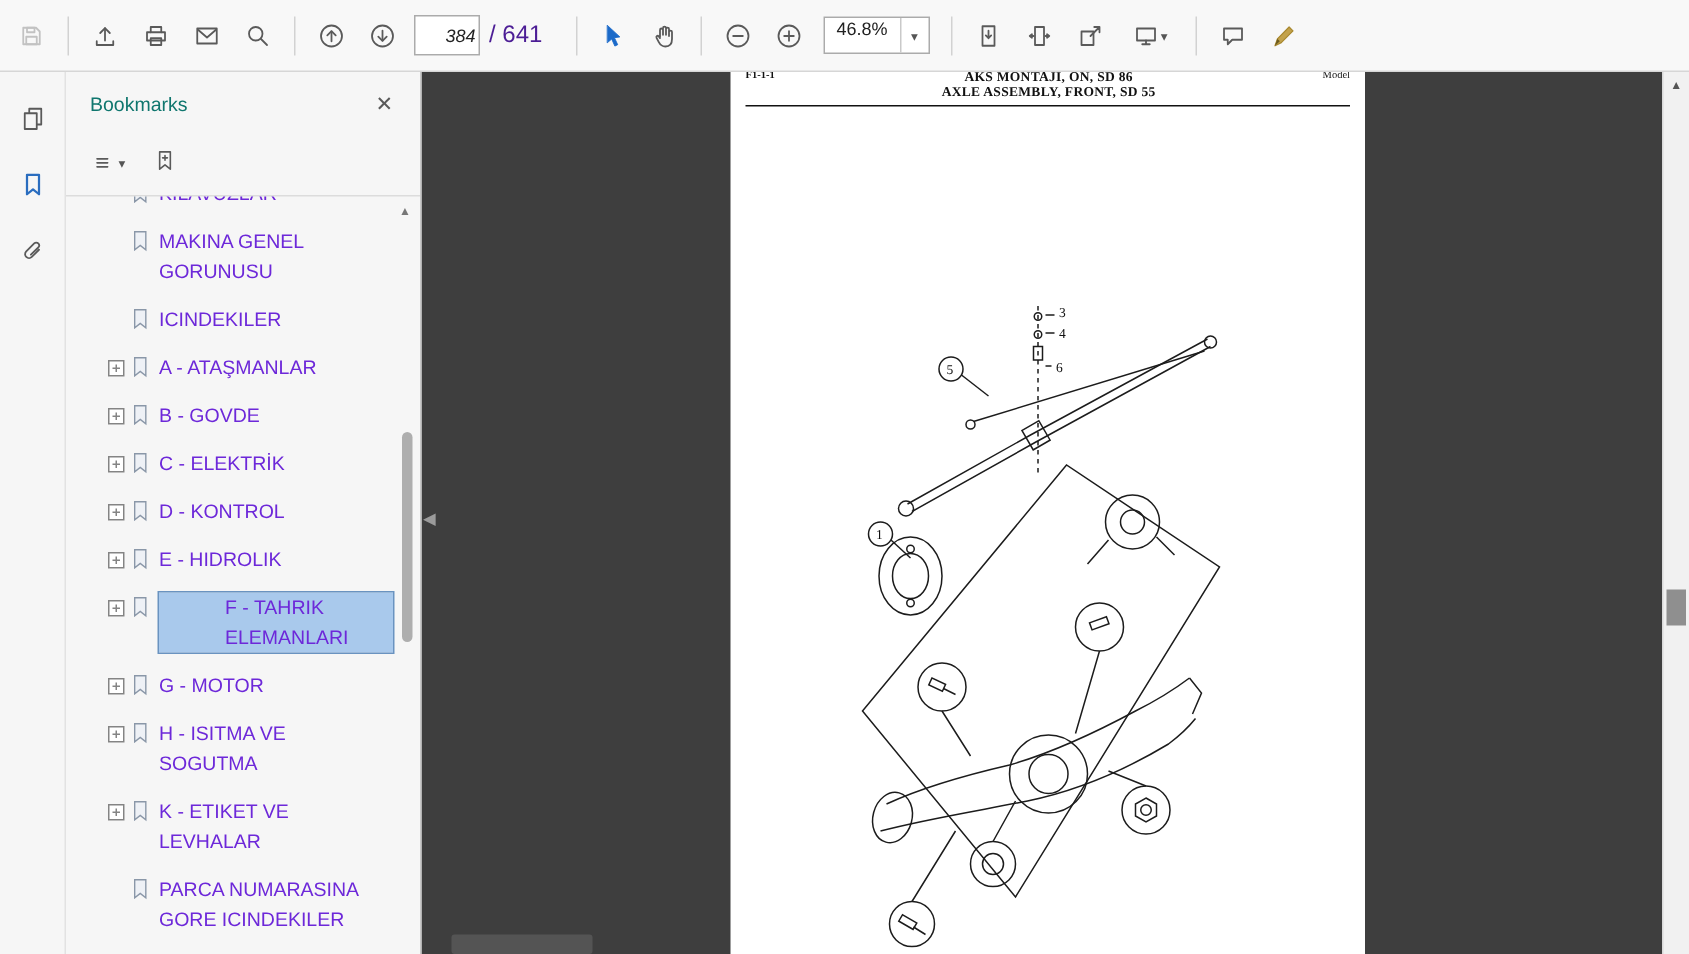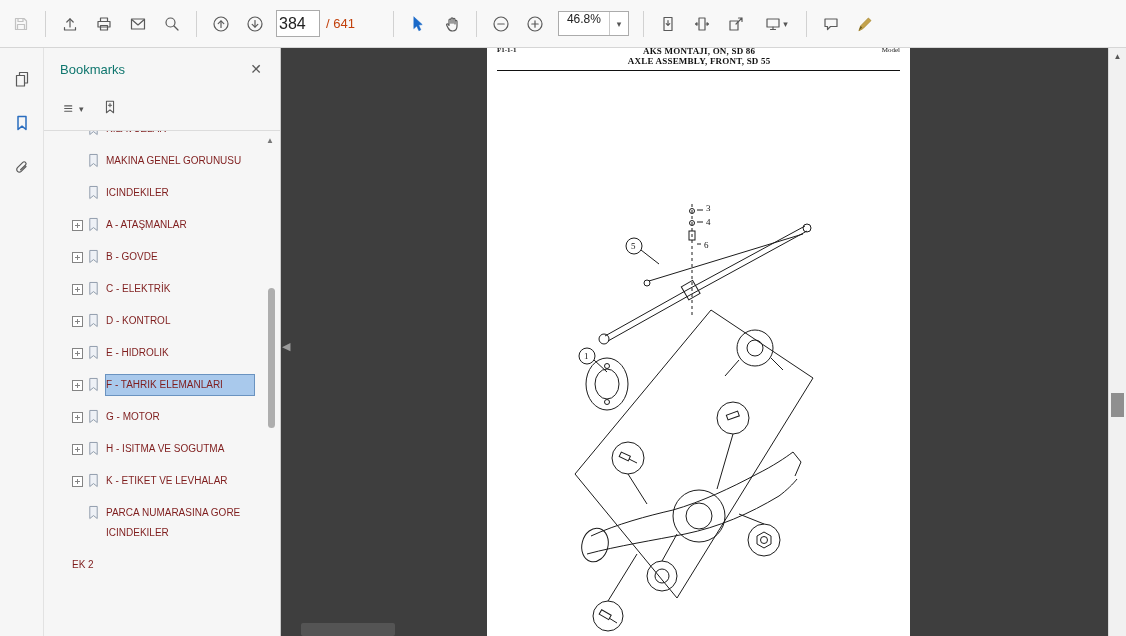--- a/index.html
+++ b/index.html
@@ -5,22 +5,22 @@
   html,body{margin:0;padding:0;}
   body{width:1126px;height:636px;overflow:hidden;font-family:"Liberation Sans",sans-serif;background:#3e3e3e;position:relative;}
   .app{position:absolute;inset:0;}
 
   
   .toolbar{position:absolute;top:0;left:0;width:1126px;height:48px;background:#f8f8f8;border-bottom:1px solid #d6d6d6;display:flex;align-items:center;padding:0 4px;box-sizing:border-box;z-index:5;}
   .tb-btn{width:34px;height:34px;display:flex;align-items:center;justify-content:center;border-radius:3px;cursor:default;flex:0 0 auto;}
   .tb-sep{width:1px;height:26px;background:#d2d2d2;margin:0 7px;flex:0 0 auto;}
   .ic{width:18px;height:18px;stroke:#5a5a5a;fill:none;stroke-width:1.2;stroke-linecap:round;stroke-linejoin:round;}
   .ic.dis{stroke:#c2c2c2;}
-  .page-box{width:38px;height:23px;border:1px solid #ababab;background:#fff;text-align:left;font-size:16px;color:#222;margin:0 6px 0 4px;font-family:"Liberation Sans",sans-serif;}
-  .page-total{font-size:13px;color:#c2410c;margin-right:16px;white-space:nowrap;}
+  .page-box{width:38px;height:23px;border:1px solid #ababab;background:#fff;text-align:right;font-size:12px;color:#222;margin:0 6px 0 4px;font-family:"Liberation Sans",sans-serif;font-style:italic;}
+  .page-total{font-size:16px;color:#4c1d95;margin-right:0;white-space:nowrap;}
   .zoom-box{height:23px;border:1px solid #ababab;background:#fff;display:flex;align-items:flex-start;margin-left:6px;flex:0 0 auto;}
   .zoom-label{font-size:12px;color:#222;padding:0 8px;}
   .zoom-caret{width:18px;height:100%;border-left:1px solid #c9c9c9;display:flex;align-items:center;justify-content:center;font-size:9px;color:#555;}
   .caret-sm{font-size:9px;color:#555;margin-left:1px;}
 
   
   .strip{position:absolute;top:48px;left:0;width:44px;bottom:0;background:#f6f6f6;border-right:1px solid #e2e2e2;display:flex;flex-direction:column;align-items:center;padding-top:16px;box-sizing:border-box;gap:14px;}
   .strip .tb-btn{width:30px;height:30px;}
 
   
@@ -31,22 +31,22 @@
   .panel-tools{height:38px;display:flex;align-items:center;gap:18px;padding:0 0 0 18px;}
   .bm-list{position:absolute;top:82px;left:0;right:0;bottom:0;overflow:hidden;border-top:1px solid #dcdcdc;padding:0 18px 0 28px;box-sizing:border-box;}
   .bm-row{display:flex;align-items:flex-start;padding:6px 0;cursor:default;}
   .bm-row.clipped{margin-top:-18px;}
   .expander{width:9px;height:9px;border:1px solid #848484;background:
       linear-gradient(#848484,#848484) center/5px 1px no-repeat,
       linear-gradient(#848484,#848484) center/1px 5px no-repeat,#fff;
       flex:0 0 auto;margin:5px 4px 0 0;}
   .expander.blank{visibility:hidden;}
   .bm-flag{width:13px;height:15px;flex:0 0 auto;margin:2px 6px 0 0;}
-  .bm-label{font-size:10px;line-height:20px;color:#7f1d1d;width:148px;word-wrap:break-word;}
-  .bm-label.sel{background:#a9c9ec;outline:1px solid #6a93c0;}
+  .bm-label{font-size:13px;line-height:20px;color:#6d28d9;width:148px;word-wrap:break-word;}
+  .bm-label.sel{background:#a9c9ec;outline:1px solid #6a93c0;padding-left:44px;}
 
   
   .p-scroll-up{position:absolute;top:88px;right:4px;width:12px;text-align:center;font-size:8px;color:#777;}
   .p-thumb{position:absolute;top:240px;right:5px;width:7px;height:140px;background:#aeaeae;border-radius:4px;}
 
   
   .docarea{position:absolute;top:48px;left:282px;right:18px;bottom:0;background:#3e3e3e;overflow:hidden;}
   .collapse-handle{position:absolute;left:0px;top:293px;color:#9b9b9b;font-size:11px;line-height:11px;cursor:default;}
   .page{position:absolute;left:205px;top:-12px;width:423px;height:700px;background:#ffffff;font-family:"Liberation Serif",serif;color:#111;}
   .page-head{display:flex;justify-content:space-between;align-items:flex-start;padding:10px 10px 0 10px;}

